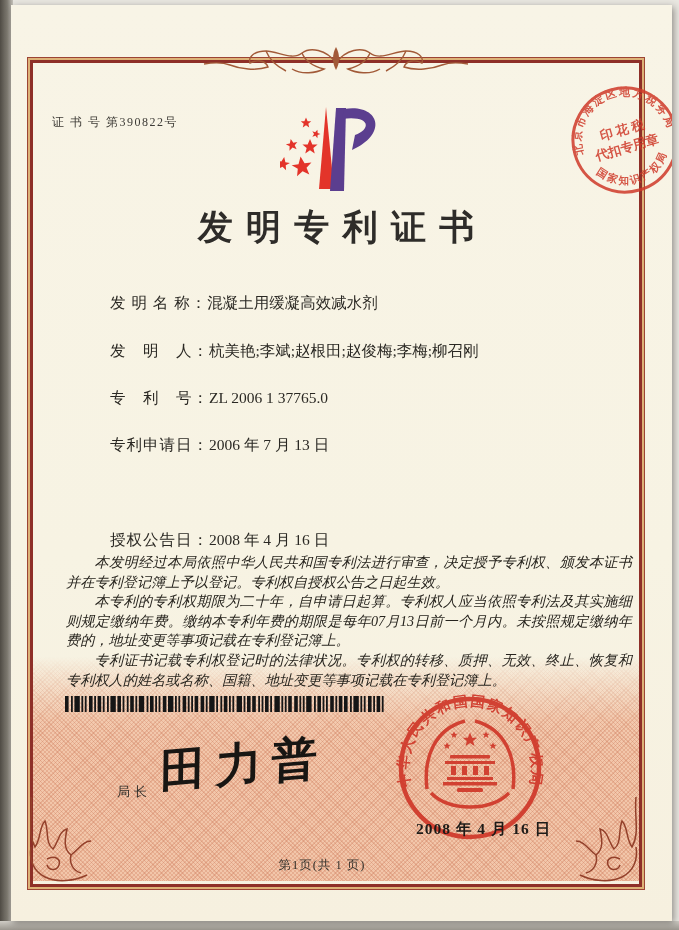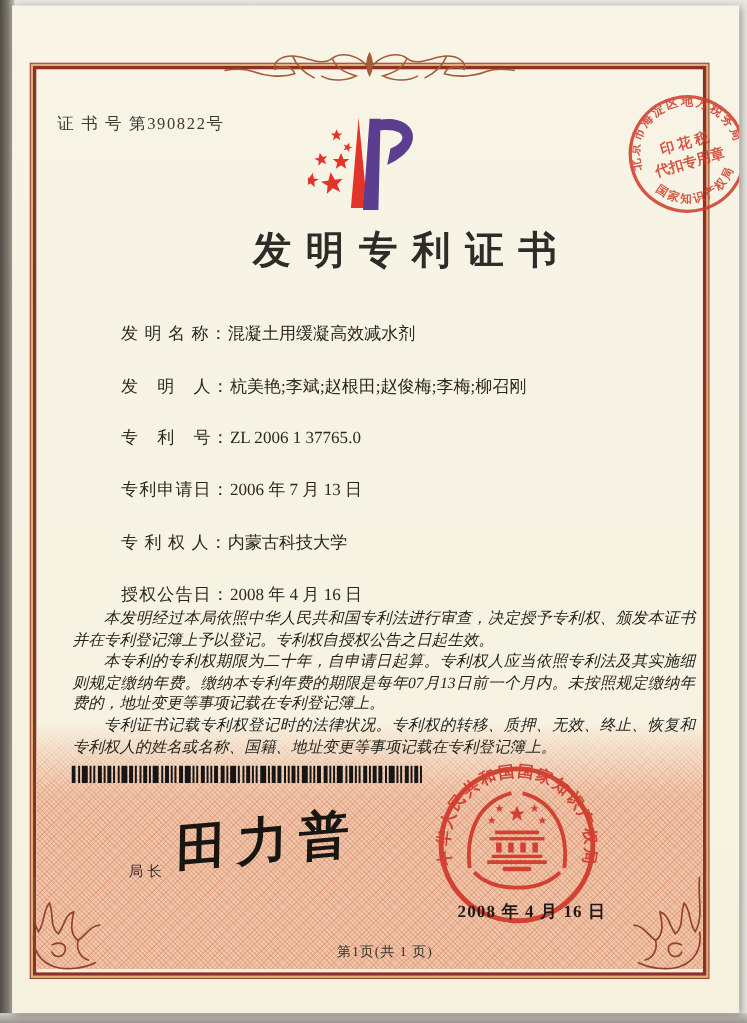--- a/index.html
+++ b/index.html
@@ -20,37 +20,37 @@
     box-shadow:0 0 0 2px #ddb277, 0 0 0 3px #9c4434;}
   .pink-zone{position:absolute;left:22px;top:652px;width:606px;height:224px;
     background:linear-gradient(180deg,rgba(242,198,170,0) 0,rgba(242,198,170,.92) 62px,#f2c6aa 95px);}
   .pink-zone::after{content:"";position:absolute;inset:0;
     background:
       repeating-linear-gradient(45deg,rgba(203,118,86,.30) 0 1px,transparent 1px 3px),
       repeating-linear-gradient(135deg,rgba(203,118,86,.30) 0 1px,transparent 1px 3px);
     -webkit-mask-image:linear-gradient(180deg,transparent 0,#000 75px);
     mask-image:linear-gradient(180deg,transparent 0,#000 75px);}
   .abs{position:absolute;}
-  .cert-no{left:41px;top:98px;font-size:15px;letter-spacing:1.5px;color:#3c3a35;white-space:pre;}
+  .cert-no{left:41px;top:109px;font-size:12px;letter-spacing:1.5px;color:#3c3a35;white-space:pre;}
   .title{left:19px;top:199px;width:612px;text-align:center;font-size:35px;font-weight:bold;
-    color:#2e2c29;letter-spacing:.38em;text-indent:.38em;padding-left:32px;}
+    color:#2e2c29;letter-spacing:.38em;text-indent:.38em;}
   .field{left:55px;font-size:15.5px;color:#2a2823;white-space:pre;margin-left:44px;}
   .field .lbl{letter-spacing:1px;}
   .f0{top:288px}.f1{top:336px}.f2{top:383px}.f3{top:430px}.f4{top:478px}.f5{top:525px}
   .body-text{left:55px;top:548px;width:566px;font-size:14.2px;line-height:19.6px;
     color:#27241e;text-align:justify;font-style:italic;}
   .body-text p{margin:0;text-indent:2em;}
   .barcode{left:54px;top:691px;}
   .sig-label{left:106px;top:778px;font-size:13px;letter-spacing:4px;color:#33302b;}
   .sig-name{left:149px;top:736px;font-size:46px;color:#181613;font-weight:600;
     letter-spacing:10px;transform:rotate(-5deg) skewX(-6deg);transform-origin:left center;}
   .seal{left:384px;top:688px;opacity:.9;}
   .issue-date{left:405px;top:814px;font-size:15.5px;font-weight:600;letter-spacing:1px;color:#1d1b18;}
   .page-footer{left:19px;top:852px;width:584px;text-align:center;font-size:12.5px;
-    letter-spacing:1px;color:#35322c;padding-left:28px;}
+    letter-spacing:1px;color:#35322c;}
   .tax-stamp{left:552px;top:73px;opacity:.85;transform:rotate(-16deg);}
   .ornament{color:#a25a38;}
 </style>
 </head>
 <body>
 
 <div class="scan-edge-left"></div>
 <div class="scan-edge-bottom"></div>
 
 <div class="paper">
@@ -124,21 +124,20 @@
     <text x="62" y="56" text-anchor="middle" fill="#cf3a2a" font-size="13" font-weight="bold">印 花 税</text>
     <text x="62" y="74" text-anchor="middle" fill="#cf3a2a" font-size="13" font-weight="bold">代扣专用章</text>
   </svg>
 
   <div class="abs title">发明专利证书</div>
 
   <div class="abs field f0"><span class="lbl">发 明 名 称：</span><span>混凝土用缓凝高效减水剂</span></div>
   <div class="abs field f1"><span class="lbl">发　明　人：</span><span>杭美艳;李斌;赵根田;赵俊梅;李梅;柳召刚</span></div>
   <div class="abs field f2"><span class="lbl">专　利　号：</span><span>ZL 2006 1 37765.0</span></div>
   <div class="abs field f3"><span class="lbl">专利申请日：</span><span>2006 年 7 月 13 日</span></div>
-  <div class="abs field f4"><span class="lbl">专 利 权 人：</span><span>内蒙古科技大学</span></div>
   <div class="abs field f5"><span class="lbl">授权公告日：</span><span>2008 年 4 月 16 日</span></div>
 
   <div class="abs body-text">
     <p>本发明经过本局依照中华人民共和国专利法进行审查，决定授予专利权、颁发本证书并在专利登记簿上予以登记。专利权自授权公告之日起生效。</p>
     <p>本专利的专利权期限为二十年，自申请日起算。专利权人应当依照专利法及其实施细则规定缴纳年费。缴纳本专利年费的期限是每年07月13日前一个月内。未按照规定缴纳年费的，地址变更等事项记载在专利登记簿上。</p>
     <p>专利证书记载专利权登记时的法律状况。专利权的转移、质押、无效、终止、恢复和专利权人的姓名或名称、国籍、地址变更等事项记载在专利登记簿上。</p>
   </div>
 
   <svg id="barcode" class="abs barcode" width="330" height="16" viewBox="0 0 330 16">
       <rect x="0.0" y="0" width="3.6" height="16" fill="#161616"></rect>

